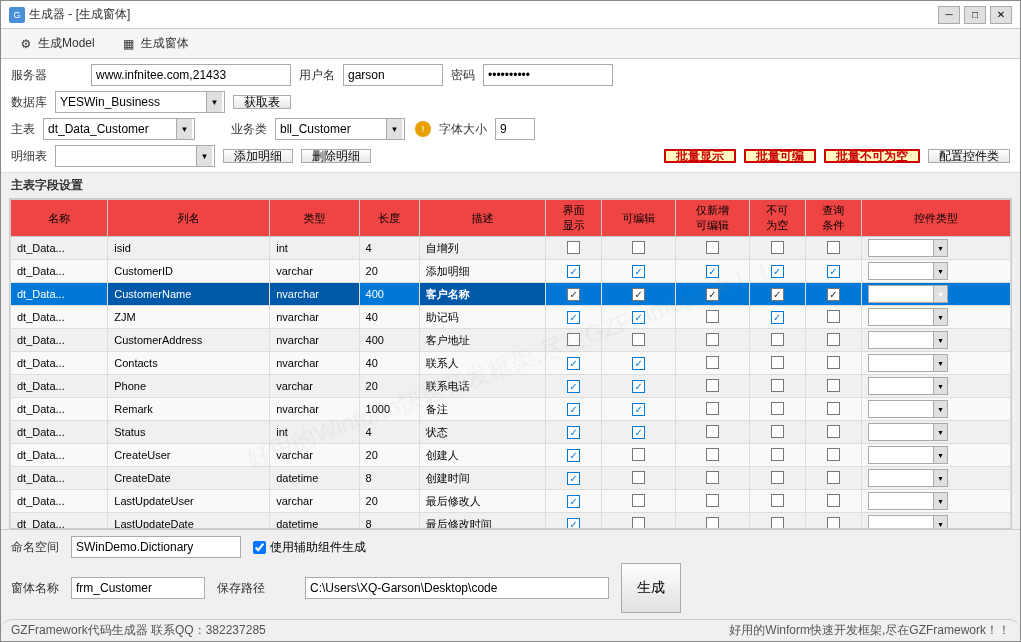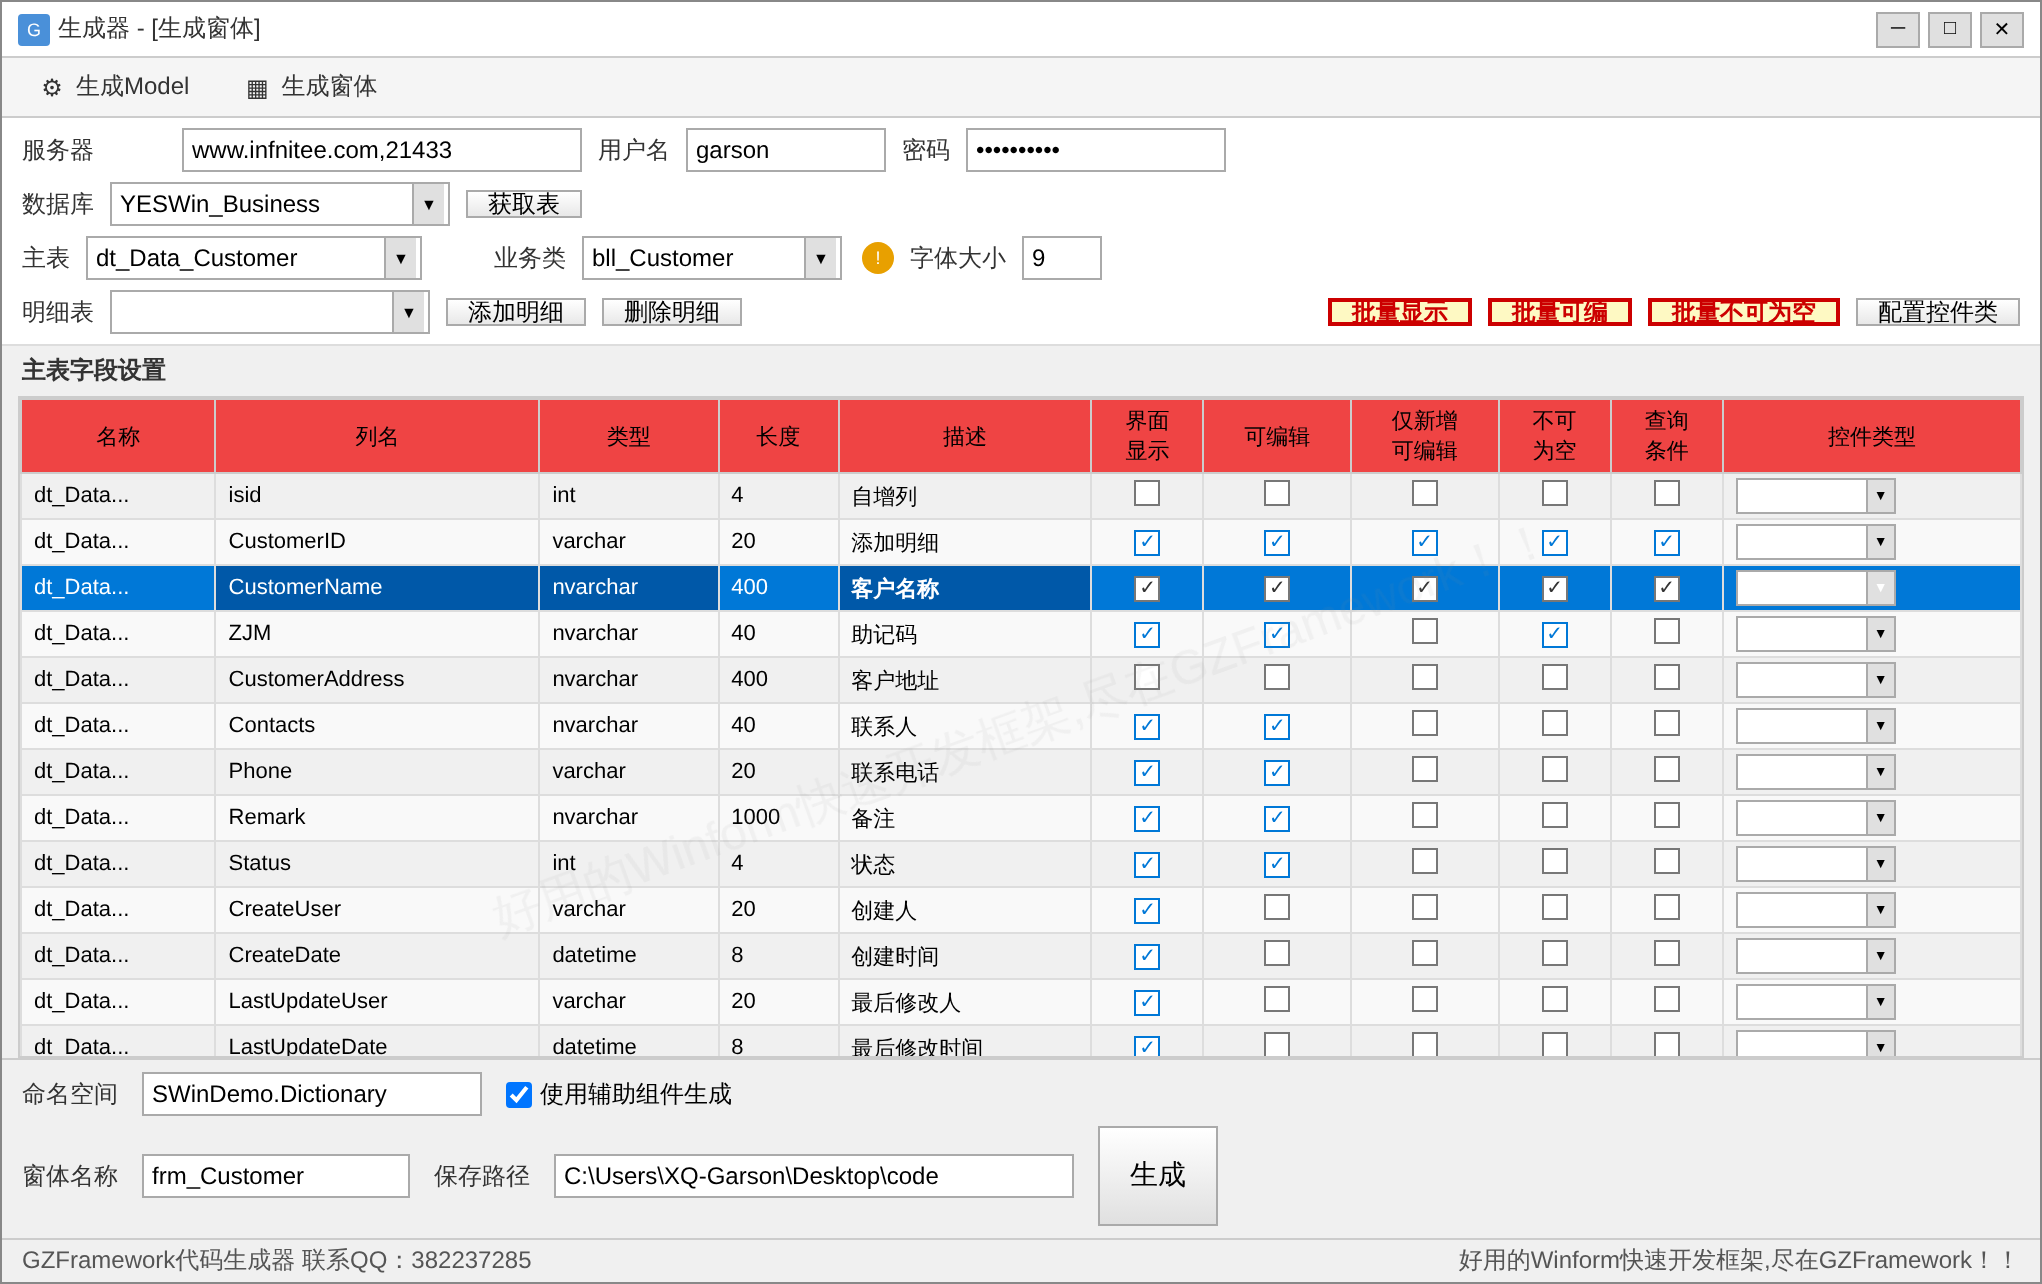--- a/index.html
+++ b/index.html
@@ -42,21 +42,21 @@
     .checkbox.checked-blue::after { content: '✓'; font-size: 10px; color: #0078d7; }
     
     .combo-cell { width: 80px; height: 18px; background: white; border: 1px solid #aaa; display: flex; align-items: center; }
     .combo-cell-text { flex: 1; }
     .combo-cell-arrow { width: 14px; background: #e0e0e0; height: 100%; display: flex; align-items: center; justify-content: center; font-size: 7px; border-left: 1px solid #aaa; }
     
     .bottom-panel { background: #f0f0f0; border-top: 1px solid #ccc; padding: 6px 10px; }
     .bottom-row { display: flex; align-items: center; gap: 12px; margin-bottom: 5px; }
     .bottom-row:last-child { margin-bottom: 0; }
     
-    .status-bar { background: #f0f0f0; border-top: 1px solid #ccc; padding: 2px 10px; display: flex; align-items: center; justify-content: space-between; height: 22px; font-size: 11px; color: #555; }
+    .status-bar { background: #f0f0f0; border-top: 1px solid #ccc; padding: 2px 10px; display: flex; align-items: center; justify-content: space-between; height: 22px; font-size: 11px; color: #555; border-radius: 11px; }
     
     .generate-btn { height: 50px; width: 60px; padding: 0 12px; border: 1px solid #aaa; background: linear-gradient(to bottom, #fff, #e0e0e0); cursor: pointer; font-size: 14px; }
     
     .toolbar-section { background: white; padding: 5px 10px; border-bottom: 1px solid #ddd; }
     
     .checkbox-cell { text-align: center; }
     
     .row-highlight { background: #0078d7 !important; }
     .row-highlight td { color: white !important; }
     
@@ -106,21 +106,21 @@
       <span class="label">数据库</span>
       <div class="combo" style="width:170px;">
         <span class="combo-text">YESWin_Business</span>
         <div class="combo-arrow">▼</div>
       </div>
       <button class="btn">获取表</button>
     </div>
 
     <div class="toolbar-row">
       <span class="label">主表</span>
-      <div class="combo" style="width:168px;">
+      <div class="combo" style="width:152px;">
         <span class="combo-text">dt_Data_Customer</span>
         <div class="combo-arrow">▼</div>
       </div>
       <span style="width:20px;"></span>
       <span class="label">业务类</span>
       <div class="combo" style="width:130px;">
         <span class="combo-text">bll_Customer</span>
         <div class="combo-arrow">▼</div>
       </div>
       <span style="display:inline-flex;align-items:center;justify-content:center;width:16px;height:16px;background:#e8a000;border-radius:50%;color:white;font-size:9px;margin-left:2px;">!</span>
@@ -413,21 +413,21 @@
       <input type="text" class="input-field" style="width: 170px;" value="SWinDemo.Dictionary">
       <label style="display:flex;align-items:center;gap:4px;cursor:pointer;">
         <input type="checkbox" checked="" style="">
         <span>使用辅助组件生成</span>
       </label>
     </div>
     <div class="bottom-row">
       <span class="label">窗体名称</span>
       <input type="text" class="input-field" style="width: 134px;" value="frm_Customer">
       <span class="label">保存路径</span>
-      <input type="text" class="input-field" style="width: 260px;" value="C:\Users\XQ-Garson\Desktop\code">
+      <input type="text" class="input-field" style="width: 304px; margin-left: 28px;" value="C:\Users\XQ-Garson\Desktop\code">
       <button class="generate-btn">生成</button>
     </div>
   </div>
 
   <div class="status-bar">
     <span>GZFramework代码生成器 联系QQ：382237285</span>
     <span>好用的Winform快速开发框架,尽在GZFramework！！</span>
   </div>
 </div>
 

